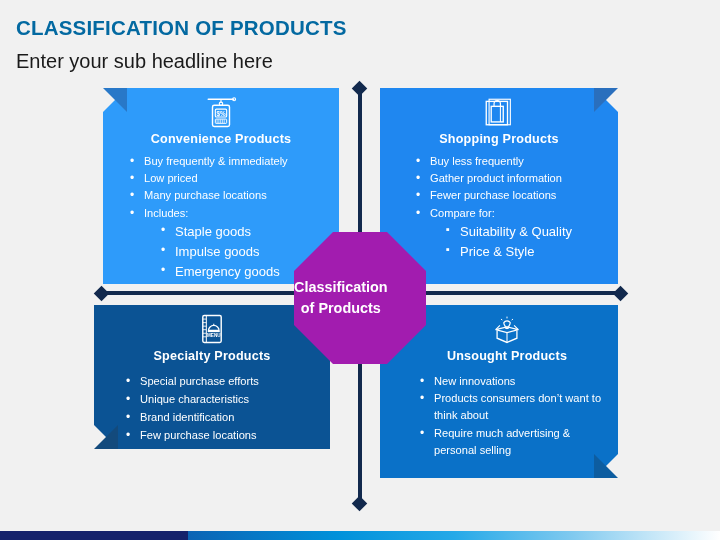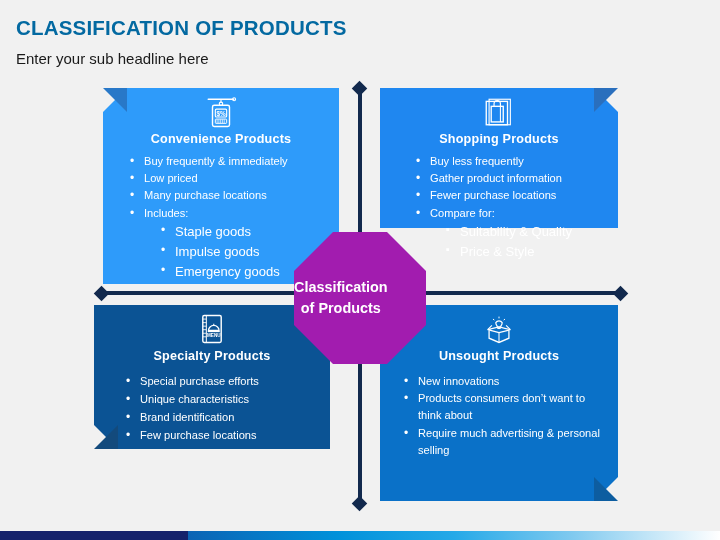--- a/index.html
+++ b/index.html
@@ -30,21 +30,21 @@
     font-size: 20.5px;
     font-weight: bold;
     letter-spacing: 0.2px;
     color: #0369a1;
     white-space: nowrap;
   }
   #page-subtitle {
     position: absolute;
     left: 16px;
     top: 50px;
-    font-size: 15px;
+    font-size: 20px;
     color: #1a1a1a;
     white-space: nowrap;
   }
 
   
   .connector-h {
     position: absolute;
     left: 100px;
     top: 291px;
     width: 520px;
@@ -98,21 +98,21 @@
   }
   #panel-convenience .fold {
     left: 0; top: 0;
     border-left: 24px solid transparent;
     border-top: 24px solid #2878c8;
   }
 
   
   #panel-shopping {
     left: 380px; top: 88px;
-    width: 238px; height: 140px; border-radius: 12px;
+    width: 238px; height: 196px; border-radius: 12px;
   }
   #panel-shopping .panel-body {
     background: #1f87f0;
     clip-path: polygon(0 0, calc(100% - 24px) 0, 100% 24px, 100% 100%, 0 100%);
   }
   #panel-shopping .fold {
     right: 0; top: 0;
     border-right: 24px solid transparent;
     border-top: 24px solid #2a6fbd;
   }
@@ -128,21 +128,21 @@
   }
   #panel-specialty .fold {
     left: 0; bottom: 0;
     border-left: 24px solid transparent;
     border-bottom: 24px solid #134a7c;
   }
 
   
   #panel-unsought {
     left: 380px; top: 305px;
-    width: 238px; height: 196px;
+    width: 238px; height: 173px; padding-left: 16px;
   }
   #panel-unsought .panel-body {
     background: #0a71c8;
     clip-path: polygon(0 0, 100% 0, 100% calc(100% - 24px), calc(100% - 24px) 100%, 0 100%);
   }
   #panel-unsought .fold {
     right: 0; bottom: 0;
     border-right: 24px solid transparent;
     border-bottom: 24px solid #0d5da0;
   }

